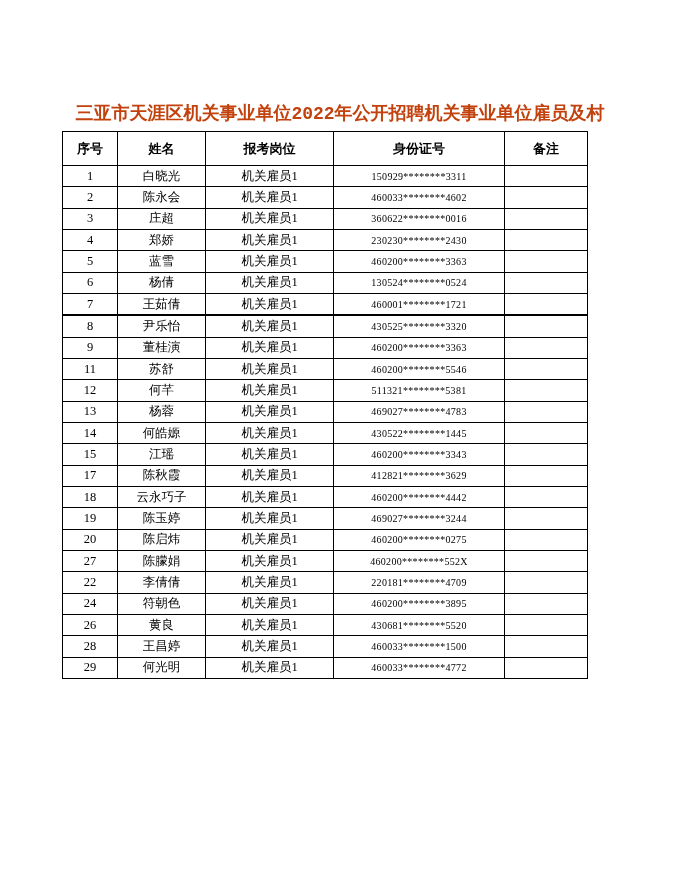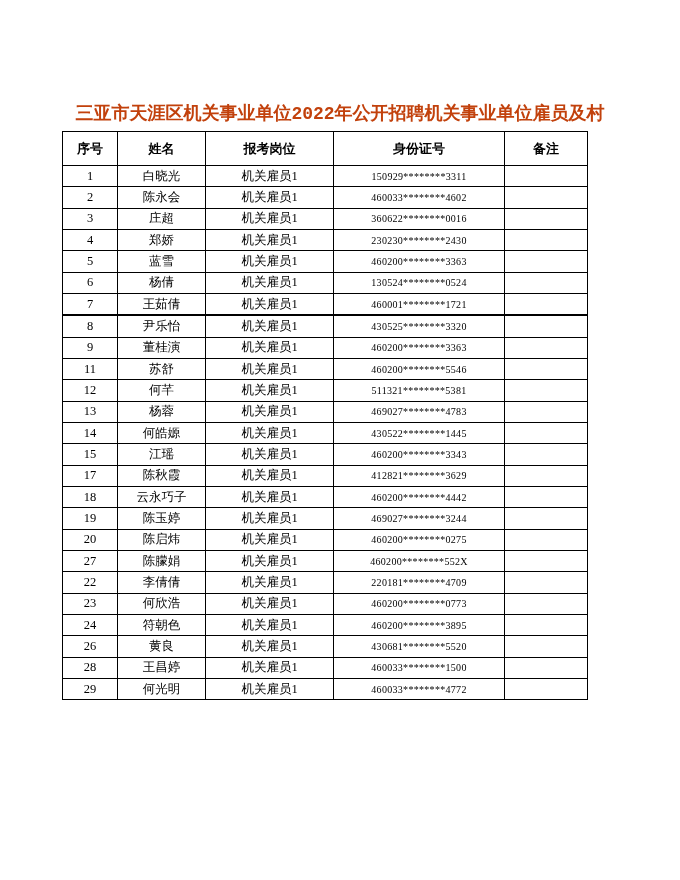--- a/index.html
+++ b/index.html
@@ -223,27 +223,20 @@
           <td></td>
         </tr>
         <tr>
           <td>22</td>
           <td>李倩倩</td>
           <td>机关雇员1</td>
           <td class="id-cell">220181********4709</td>
           <td></td>
         </tr>
         <tr>
-          <td>23</td>
-          <td>何欣浩</td>
-          <td>机关雇员1</td>
-          <td class="id-cell">460200********0773</td>
-          <td></td>
-        </tr>
-        <tr>
           <td>24</td>
           <td>符朝色</td>
           <td>机关雇员1</td>
           <td class="id-cell">460200********3895</td>
           <td></td>
         </tr>
         <tr>
           <td>26</td>
           <td>黄良</td>
           <td>机关雇员1</td>

